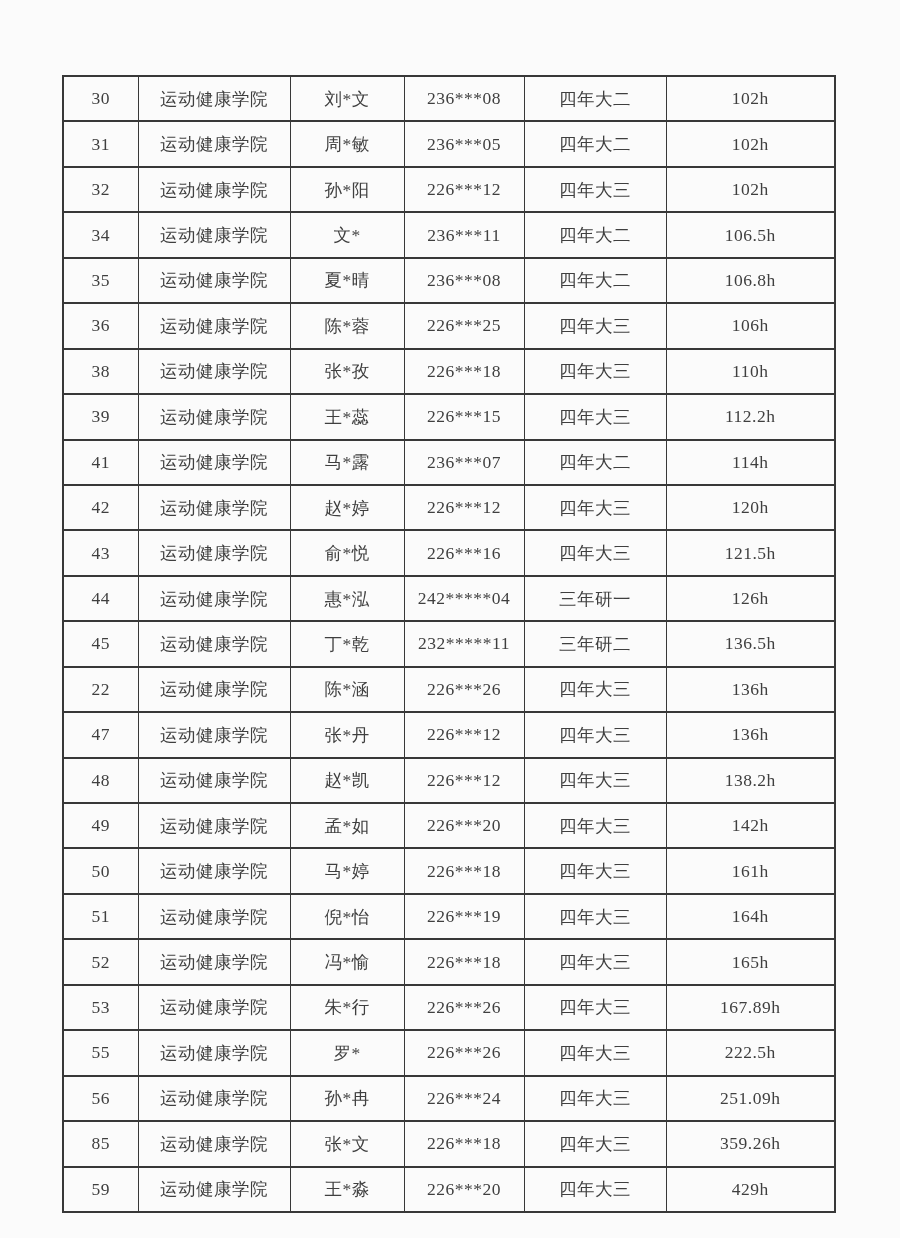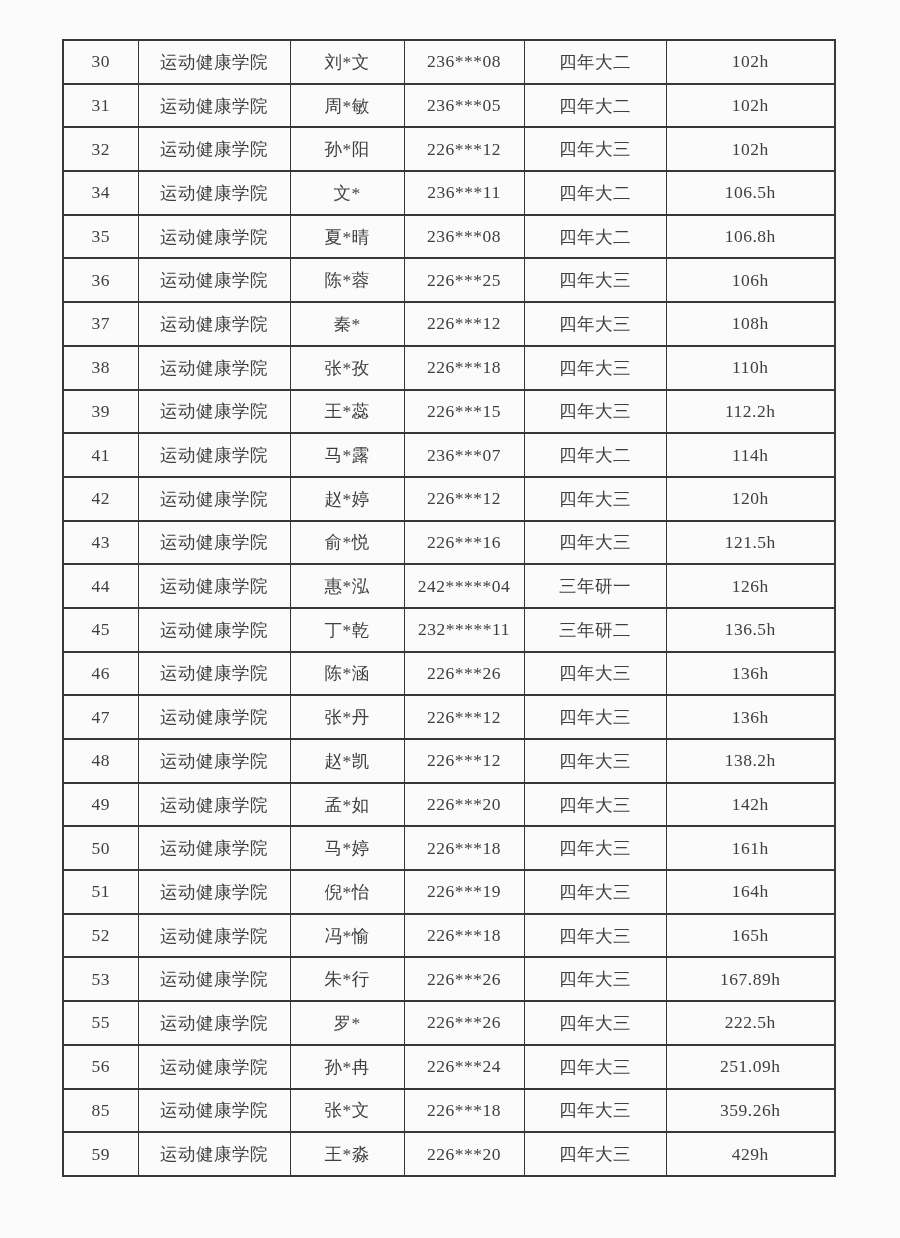--- a/index.html
+++ b/index.html
@@ -11,20 +11,21 @@
     height: 1238px;
     position: relative;
     background: #fbfbfb;
     font-family: "Liberation Serif", "DejaVu Serif", serif;
     overflow: hidden;
   }
   .page {
     position: absolute;
     inset: 0;
     background: #fbfbfb;
+    margin-top: 36px;
   }
   table.roster {
     position: absolute;
     left: 62px;
     top: 39px;
     width: 772px;
     height: 1138px;
     border-collapse: collapse;
     table-layout: fixed;
     background: #fbfbfb;
@@ -108,28 +109,20 @@
         </tr>
         <tr>
           <td class="col-no">36</td>
           <td class="col-college">运动健康学院</td>
           <td class="col-name">陈*蓉</td>
           <td class="col-student-id">226***25</td>
           <td class="col-grade">四年大三</td>
           <td class="col-hours">106h</td>
         </tr>
         <tr>
-          <td class="col-no">37</td>
-          <td class="col-college">运动健康学院</td>
-          <td class="col-name">秦*</td>
-          <td class="col-student-id">226***12</td>
-          <td class="col-grade">四年大三</td>
-          <td class="col-hours">108h</td>
-        </tr>
-        <tr>
           <td class="col-no">38</td>
           <td class="col-college">运动健康学院</td>
           <td class="col-name">张*孜</td>
           <td class="col-student-id">226***18</td>
           <td class="col-grade">四年大三</td>
           <td class="col-hours">110h</td>
         </tr>
         <tr>
           <td class="col-no">39</td>
           <td class="col-college">运动健康学院</td>
@@ -172,21 +165,21 @@
         </tr>
         <tr>
           <td class="col-no">45</td>
           <td class="col-college">运动健康学院</td>
           <td class="col-name">丁*乾</td>
           <td class="col-student-id">232*****11</td>
           <td class="col-grade">三年研二</td>
           <td class="col-hours">136.5h</td>
         </tr>
         <tr>
-          <td class="col-no">46</td>
+          <td class="col-no">22</td>
           <td class="col-college">运动健康学院</td>
           <td class="col-name">陈*涵</td>
           <td class="col-student-id">226***26</td>
           <td class="col-grade">四年大三</td>
           <td class="col-hours">136h</td>
         </tr>
         <tr>
           <td class="col-no">47</td>
           <td class="col-college">运动健康学院</td>
           <td class="col-name">张*丹</td>

